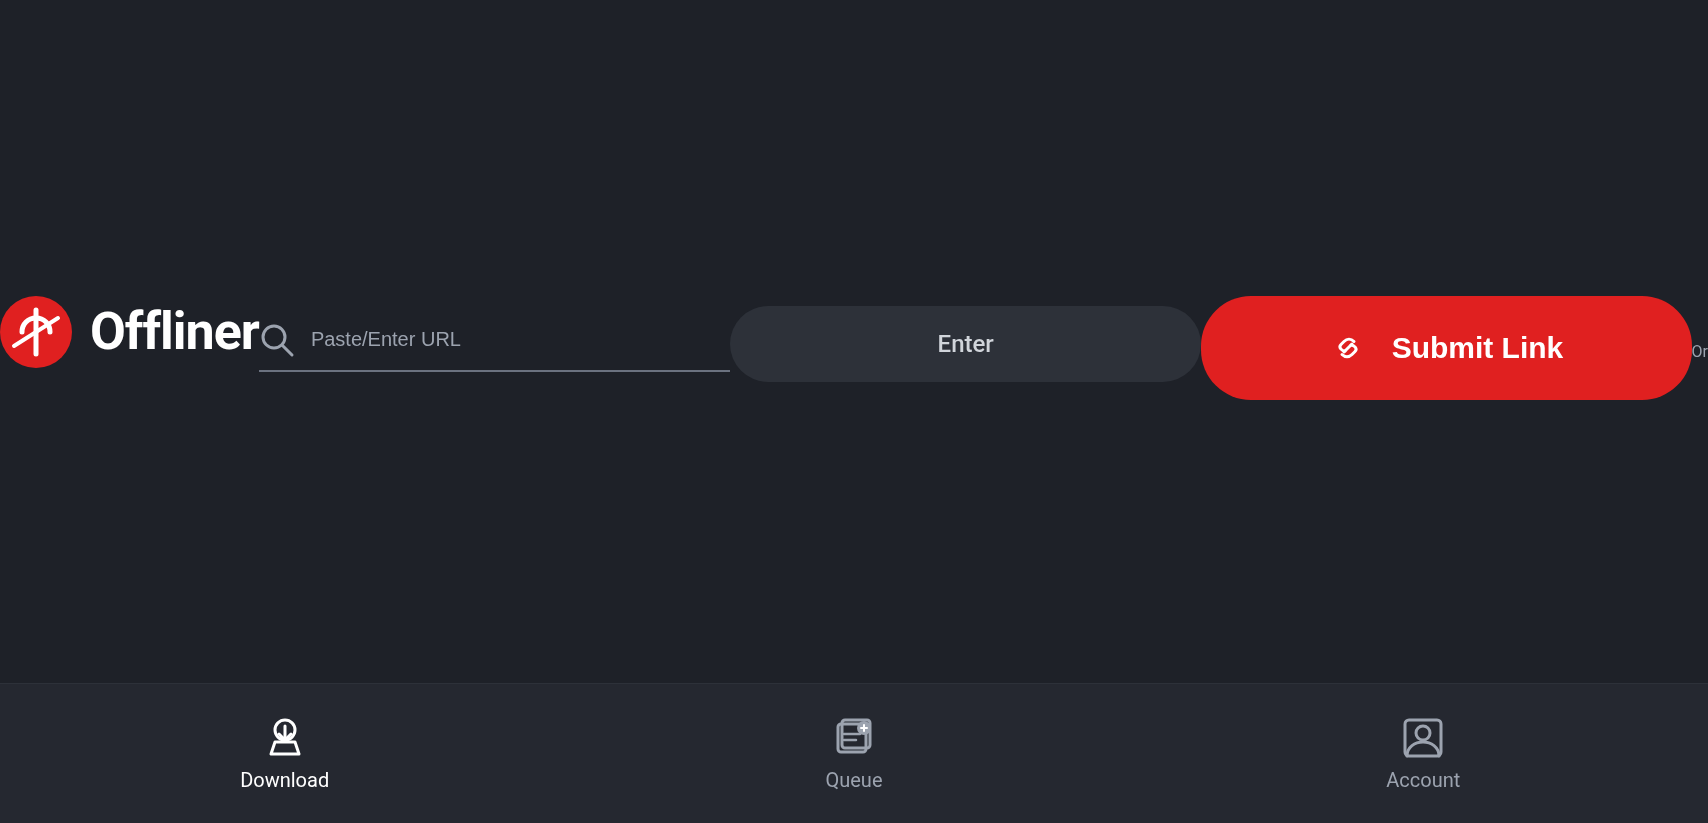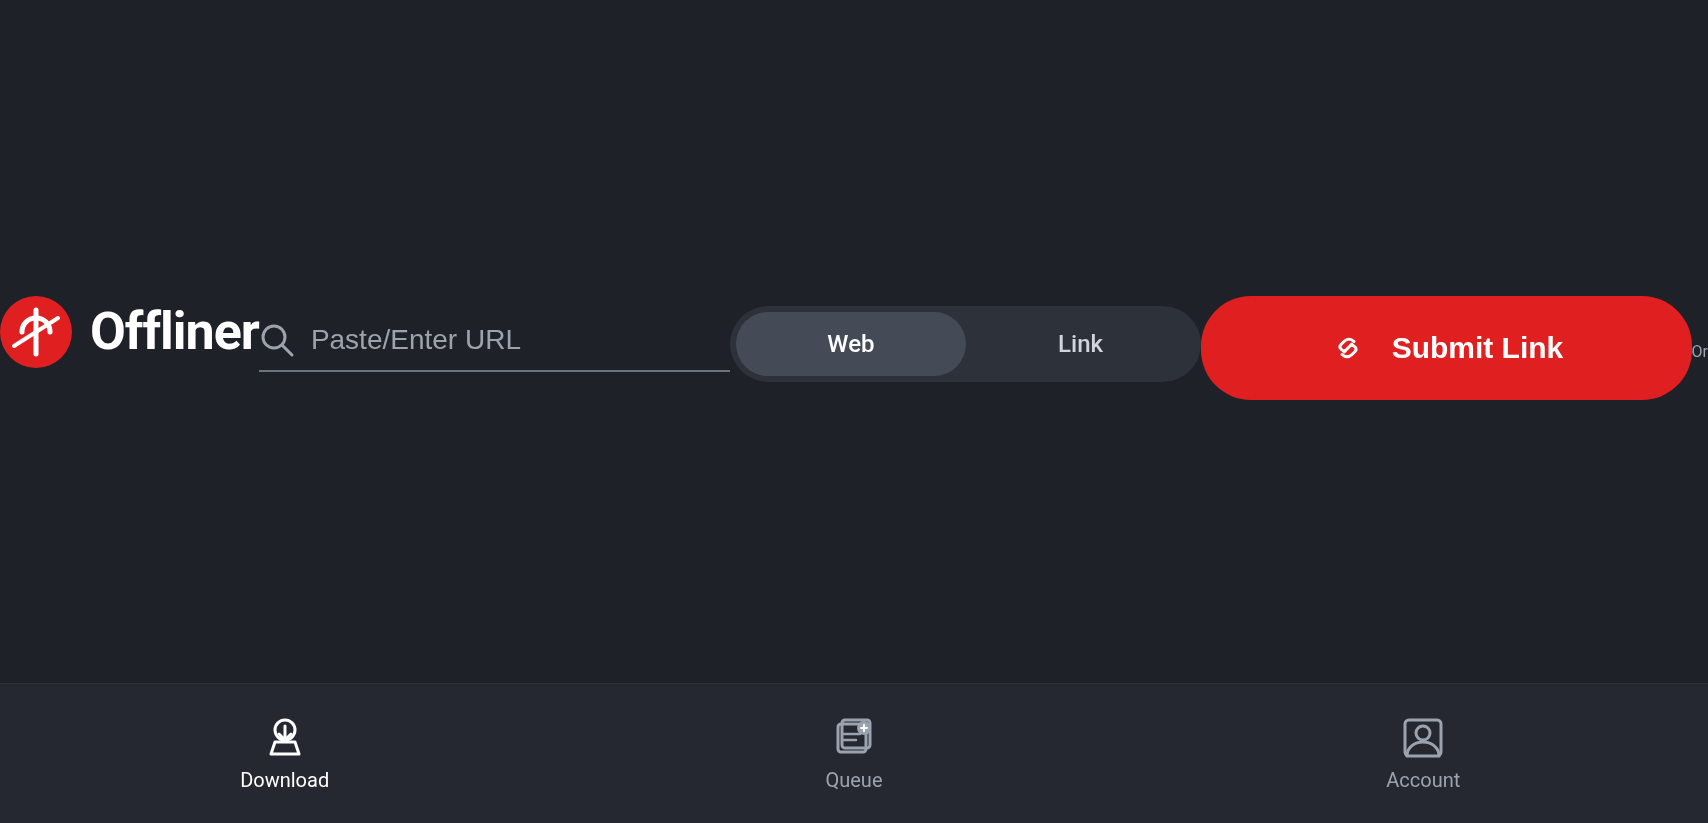--- a/index.html
+++ b/index.html
@@ -64,21 +64,21 @@
       width: 36px;
       height: 36px;
       color: #9ca3af;
       flex-shrink: 0;
     }
 
     .search-input {
       background: transparent;
       border: none;
       outline: none;
-      font-size: 28px;
+      font-size: 20px;
       color: #9ca3af;
       width: 100%;
       caret-color: #ffffff;
     }
 
     .search-input::placeholder {
       color: #9ca3af;
     }
 
     .tabs-area {
@@ -212,25 +212,22 @@
       <svg class="search-icon-svg" viewBox="0 0 36 36" fill="none" xmlns="http://www.w3.org/2000/svg">
         <circle cx="15" cy="15" r="11" stroke="#9ca3af" stroke-width="3" fill="none"></circle>
         <line x1="23" y1="23" x2="33" y2="33" stroke="#9ca3af" stroke-width="3" stroke-linecap="round"></line>
       </svg>
       <input class="search-input" type="text" placeholder="Paste/Enter URL" style="">
     </div>
   </div>
 
   <div class="tabs-area">
     <div class="tabs-container">
-      <div class="tab-item active">
-        <span>Web</span>
-      </div>
       <div class="tab-item">
-        <span>Link</span>
+        <span>Enter</span>
       </div>
     </div>
   </div>
 
   <button class="submit-button">
     <svg class="link-icon" viewBox="0 0 36 36" fill="none" xmlns="http://www.w3.org/2000/svg">
       <path d="M15 21 C12 21 8 17.5 11 14.5 L14 11.5 C17 8.5 21 8.5 24 11.5" stroke="white" stroke-width="3" stroke-linecap="round" fill="none"></path>
       <path d="M21 15 C24 15 28 18.5 25 21.5 L22 24.5 C19 27.5 15 27.5 12 24.5" stroke="white" stroke-width="3" stroke-linecap="round" fill="none"></path>
       <line x1="14" y1="22" x2="22" y2="14" stroke="white" stroke-width="3" stroke-linecap="round"></line>
     </svg>

